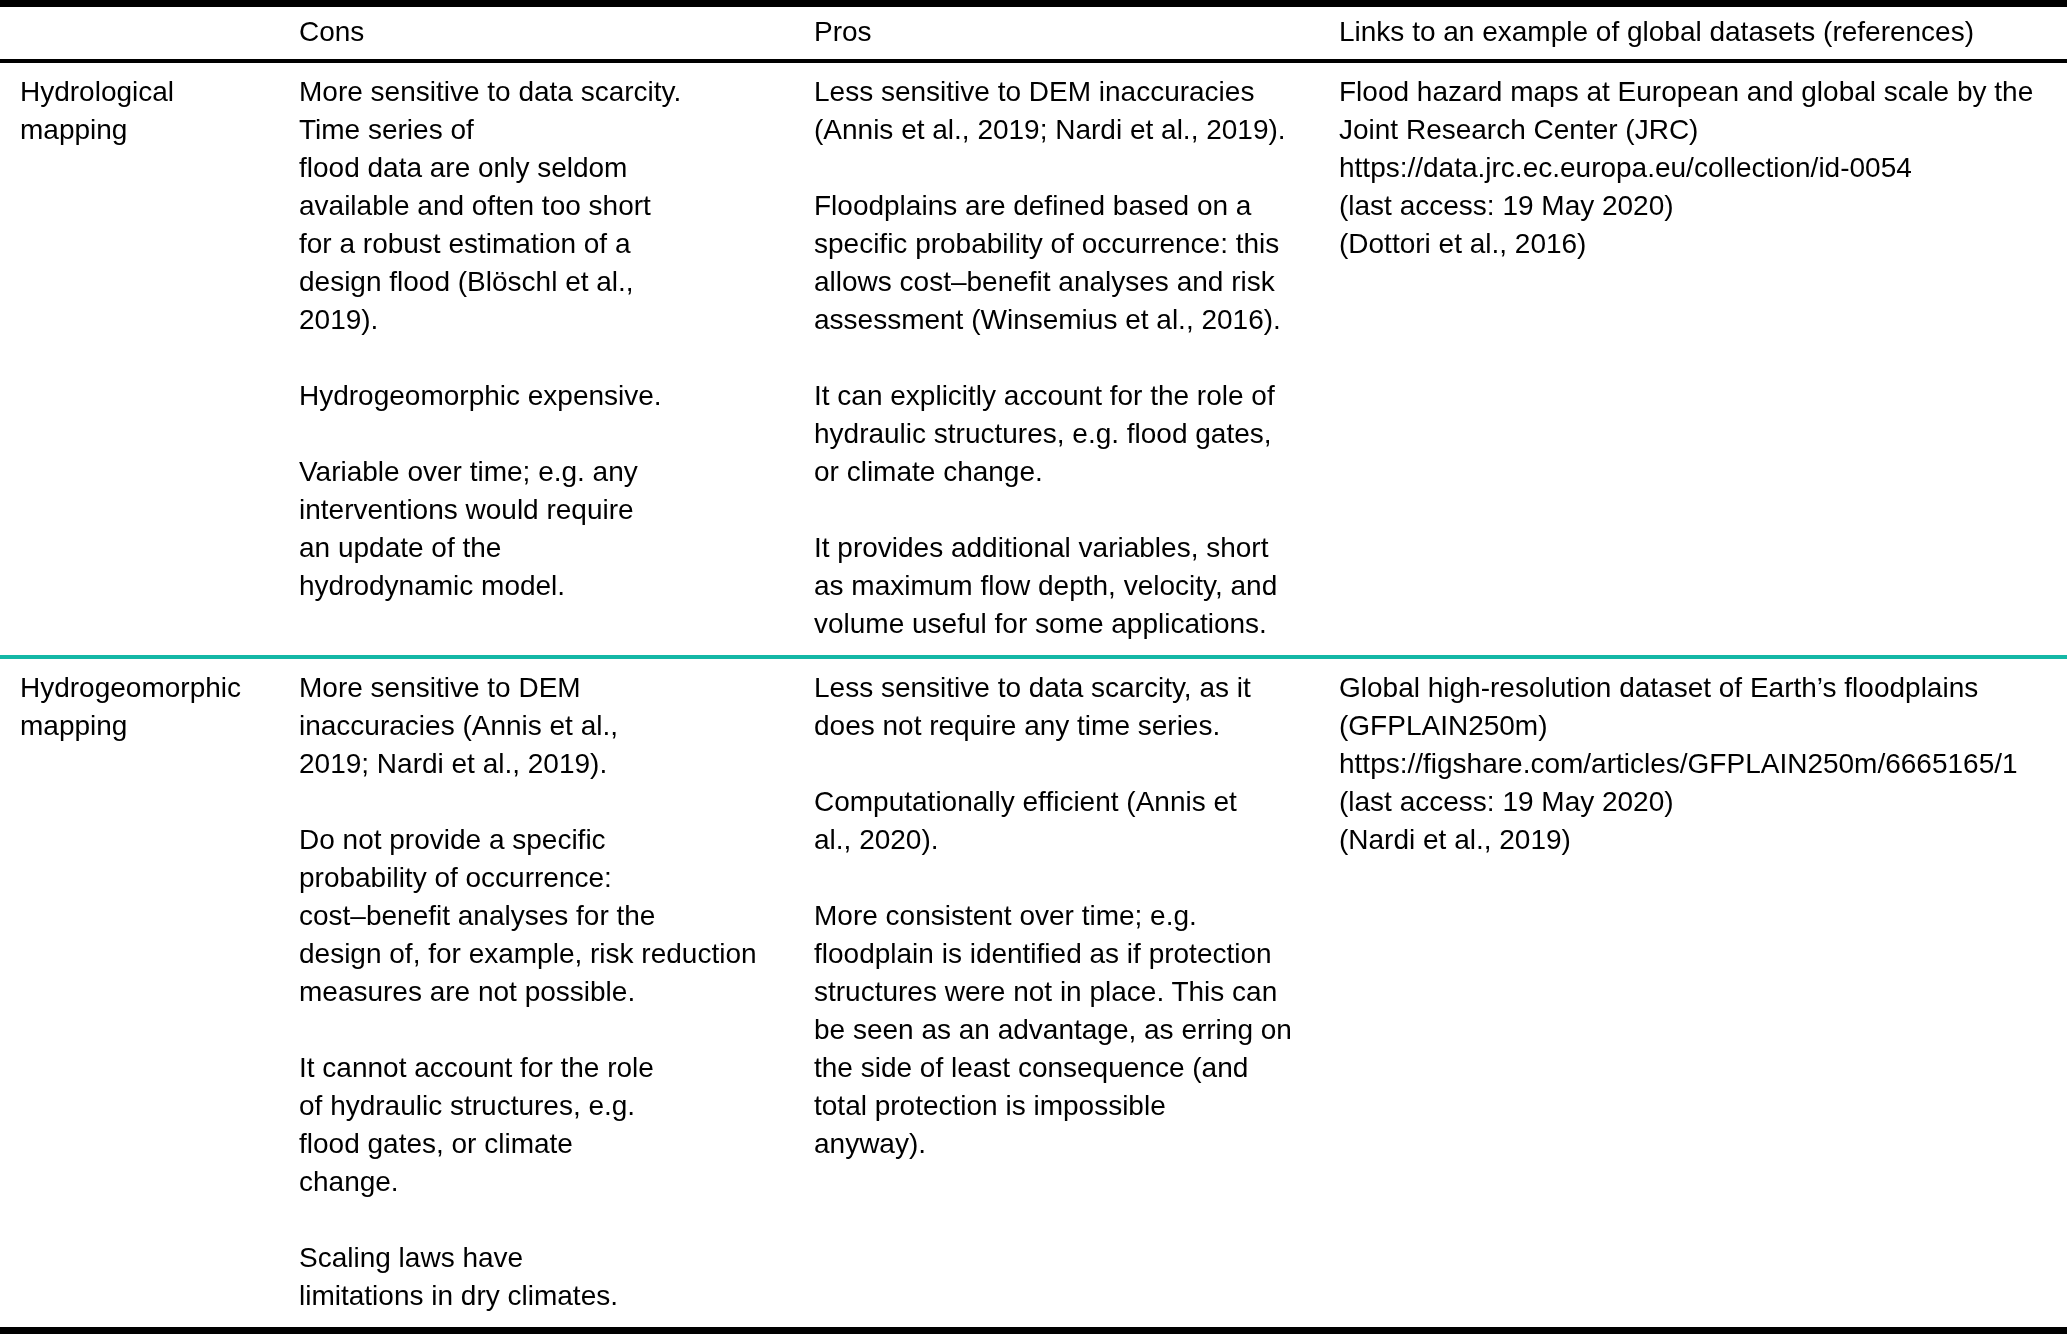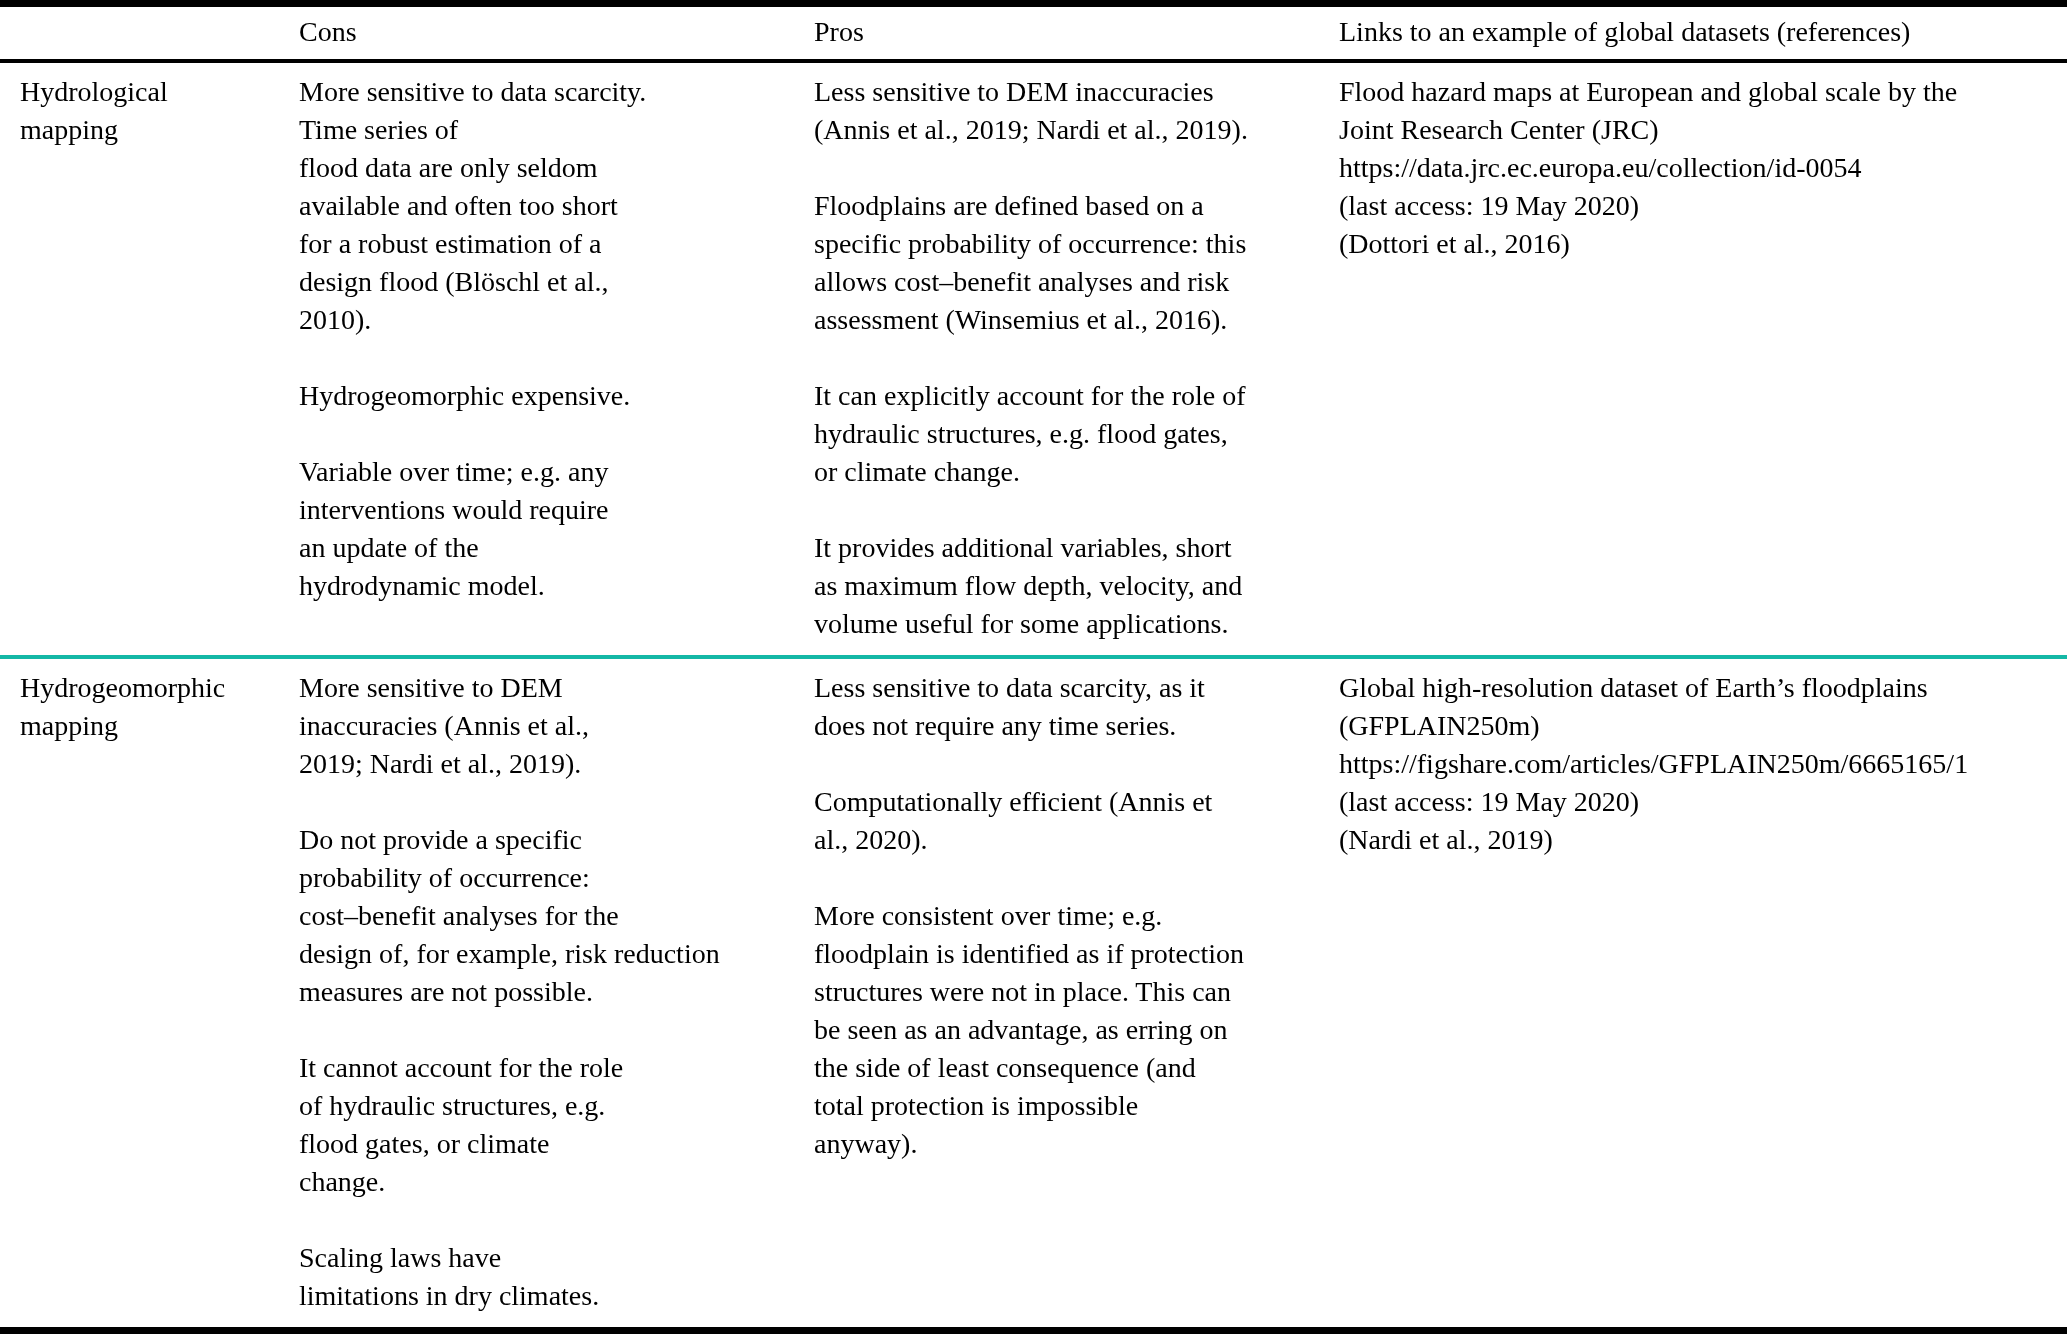--- a/index.html
+++ b/index.html
@@ -12,21 +12,21 @@
     width: 2067px;
     height: 1336px;
     background: #ffffff;
     overflow: hidden;
     box-sizing: border-box;
   }
   table.cmp {
     width: 2067px;
     table-layout: fixed;
     border-collapse: collapse;
-    font-family: Liberation Serif, serif;
+    font-family: Liberation Sans, sans-serif;
     font-size: 28px;
     line-height: 38px;
     color: #000000;
     border-top: 7px solid #000000;
     border-bottom: 7px solid #000000;
   }
   col.c0 { width: 280px; }
   col.c1 { width: 515px; }
   col.c2 { width: 525px; }
   col.c3 { width: 747px; }
@@ -88,21 +88,21 @@
           <p>Hydrological
 mapping</p>
         </td>
         <td>
           <p>More sensitive to data scarcity.
 Time series of
 flood data are only seldom
 available and often too short
 for a robust estimation of a
 design flood (Blöschl et al.,
-2010).</p>
+2019).</p>
           <p>Hydrogeomorphic expensive.</p>
           <p>Variable over time; e.g. any
 interventions would require
 an update of the
 hydrodynamic model.</p>
         </td>
         <td>
           <p>Less sensitive to DEM inaccuracies
 (Annis et al., 2019; Nardi et al., 2019).</p>
           <p>Floodplains are defined based on a

